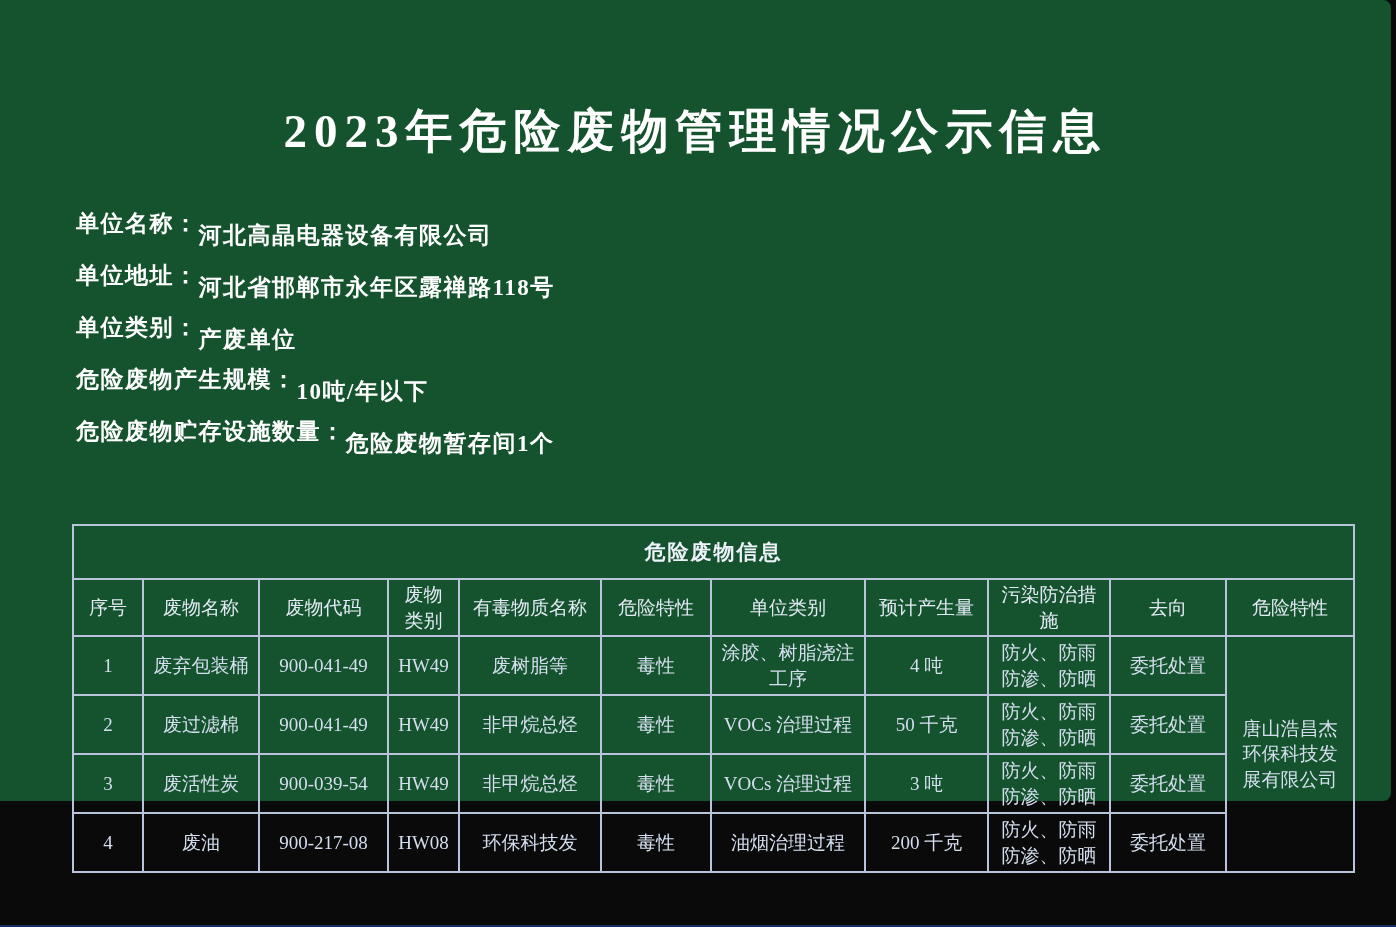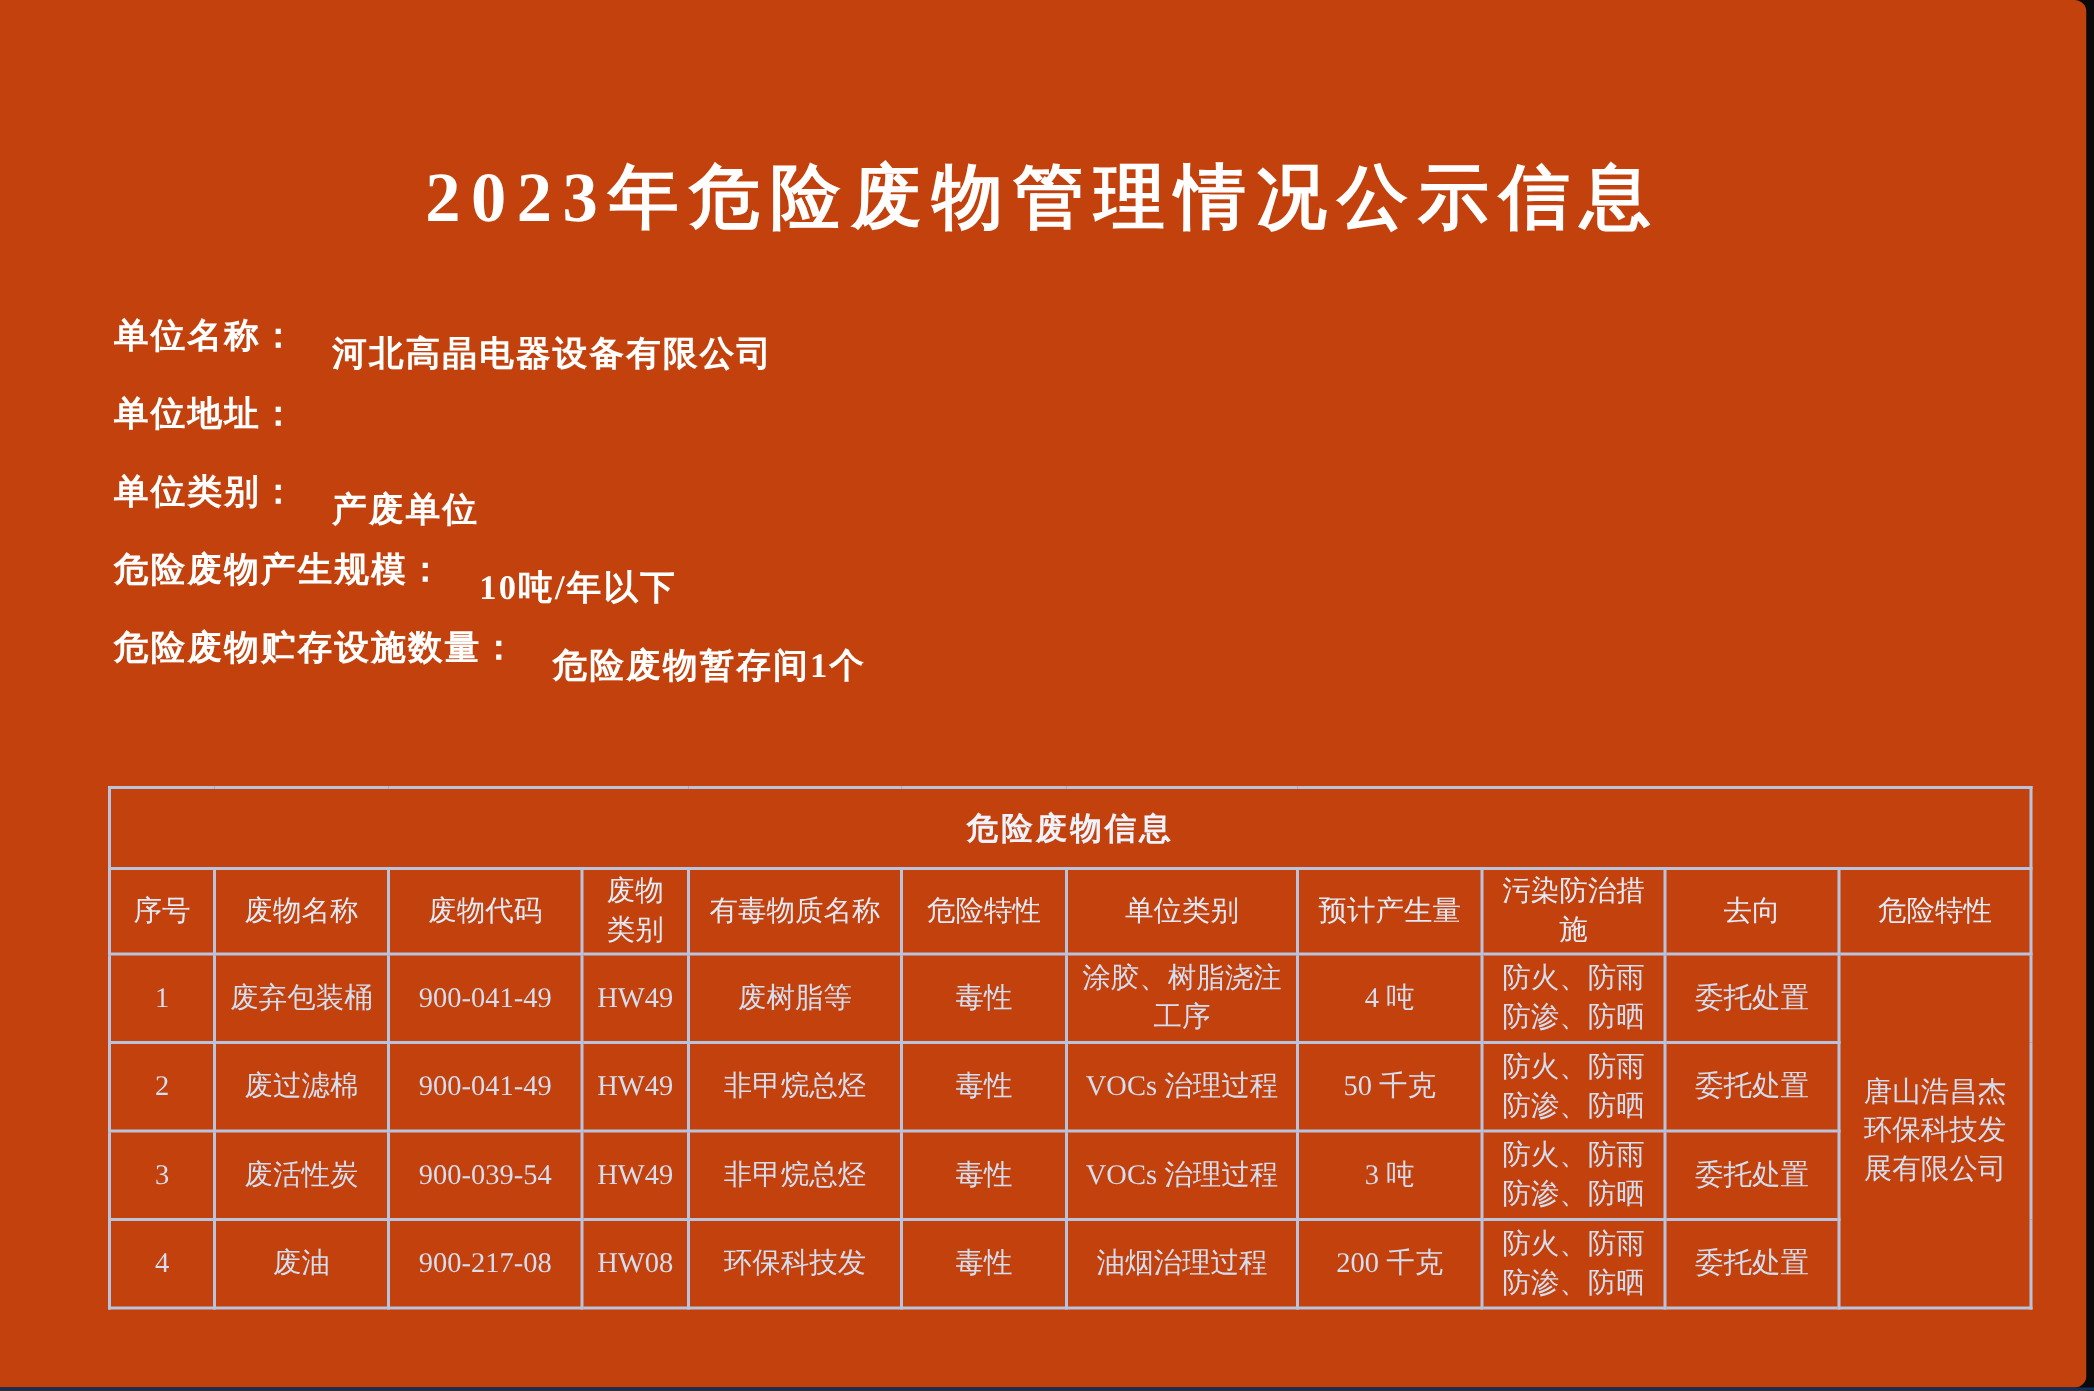--- a/index.html
+++ b/index.html
@@ -6,22 +6,22 @@
   html, body { width: 1396px; height: 927px; }
   body {
     position: relative;
     background: #0a0a0a;
     font-family: "Liberation Serif", "DejaVu Serif", serif;
     overflow: hidden;
   }
   .page {
     position: absolute;
     left: 0; top: 0;
-    width: 1391px; height: 925px;
-    background: #c2410c;
+    width: 1391px; height: 801px;
+    background: #14532d;
     border-radius: 0 8px 8px 0;
     padding-left: 36px;
   }
   .title {
     position: absolute;
     top: 100px; left: 0;
     width: 100%;
     text-align: center;
     color: #ffffff;
     font-size: 47px;
@@ -34,21 +34,20 @@
     width: 1240px;
   }
   .info-line {
     height: 52px;
     display: flex;
     align-items: center;
     color: #ffffff;
     font-size: 23px;
     font-weight: bold;
     letter-spacing: 1.5px;
-    gap: 23px;
   }
   .info-value { white-space: pre-wrap; margin-top: 24px; }
   table.waste {
     position: absolute;
     left: 72px; top: 524px;
     width: 1281px;
     border-collapse: collapse;
     table-layout: fixed;
   }
   table.waste th, table.waste td {
@@ -99,20 +98,21 @@
 
   <h1 class="title">2023年危险废物管理情况公示信息</h1>
 
   <div class="info">
     <div class="info-line">
       <span class="info-label">单位名称：</span>
       <span class="info-value">河北高晶电器设备有限公司</span>
     </div>
     <div class="info-line">
       <span class="info-label">单位地址：</span>
+      <span class="info-value">河北省邯郸市永年区露禅路118号</span>
     </div>
     <div class="info-line">
       <span class="info-label">单位类别：</span>
       <span class="info-value">产废单位</span>
     </div>
     <div class="info-line">
       <span class="info-label">危险废物产生规模：</span>
       <span class="info-value">10吨/年以下</span>
     </div>
     <div class="info-line">

